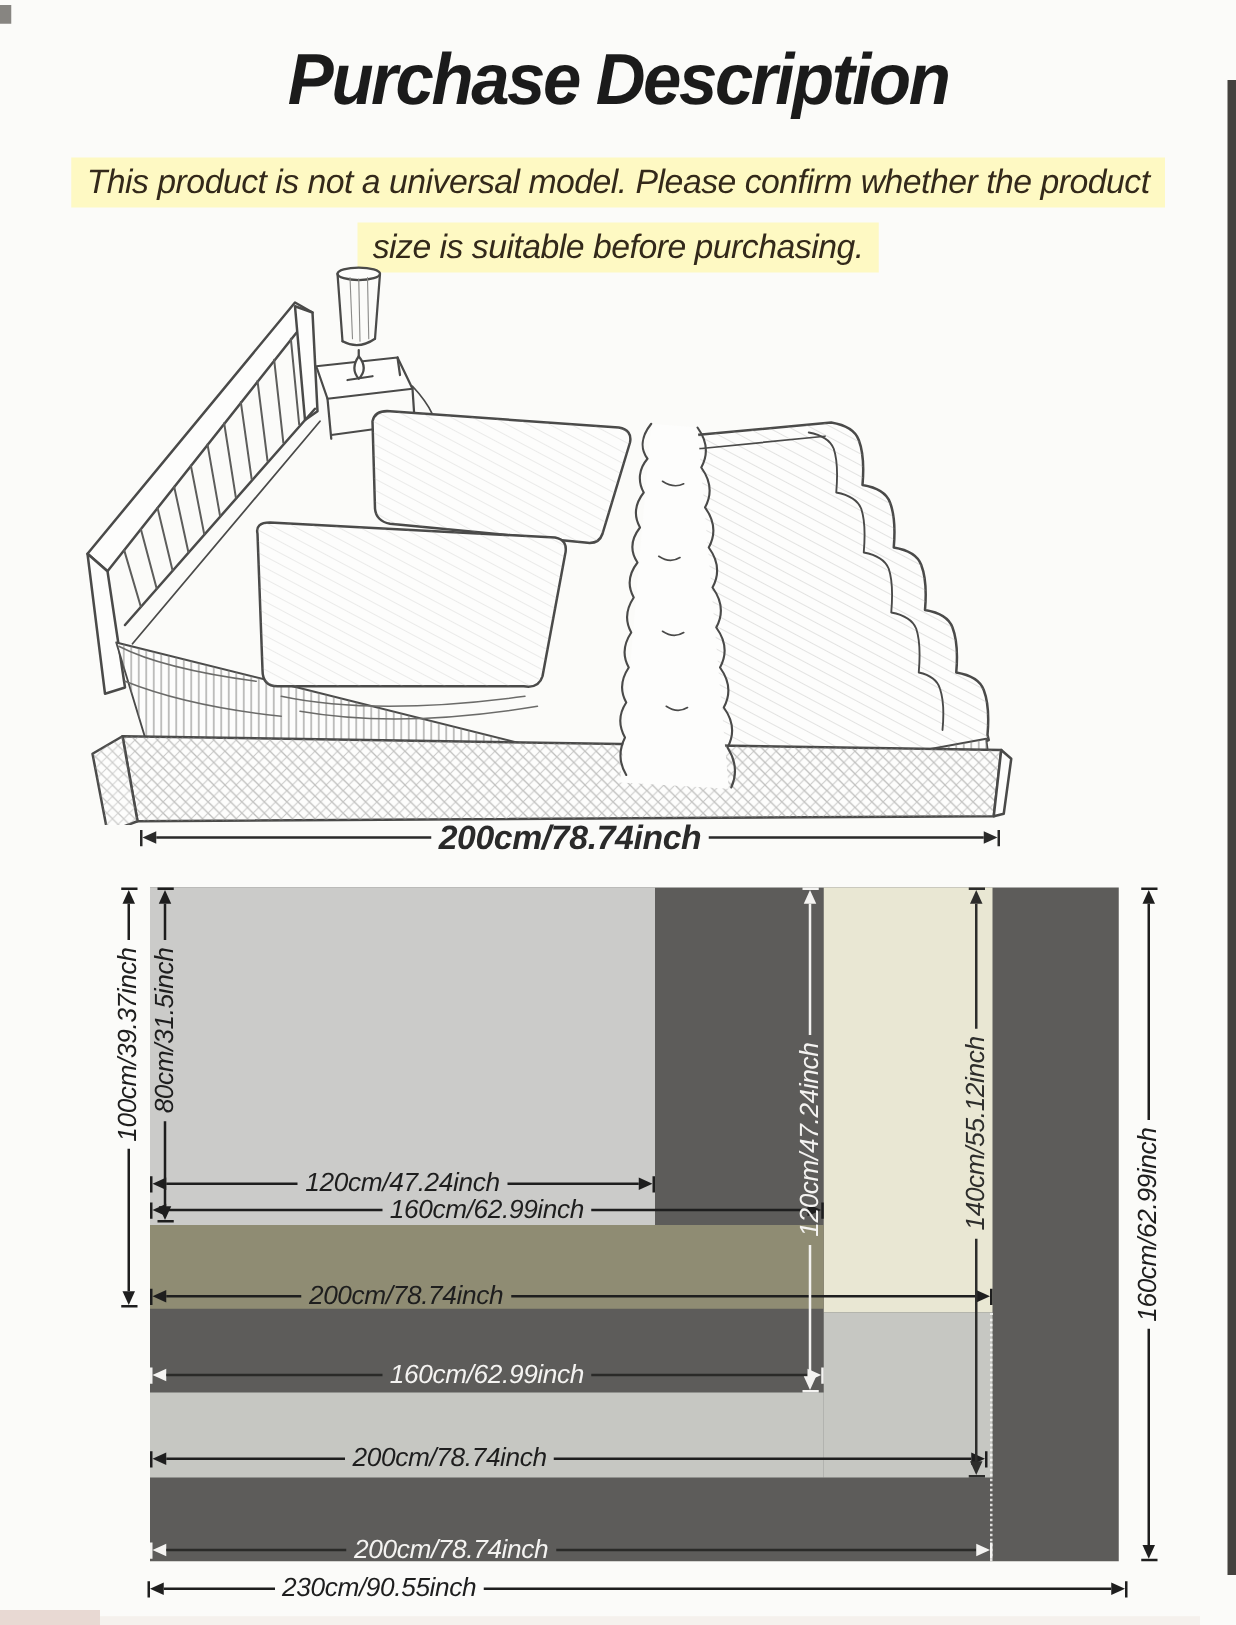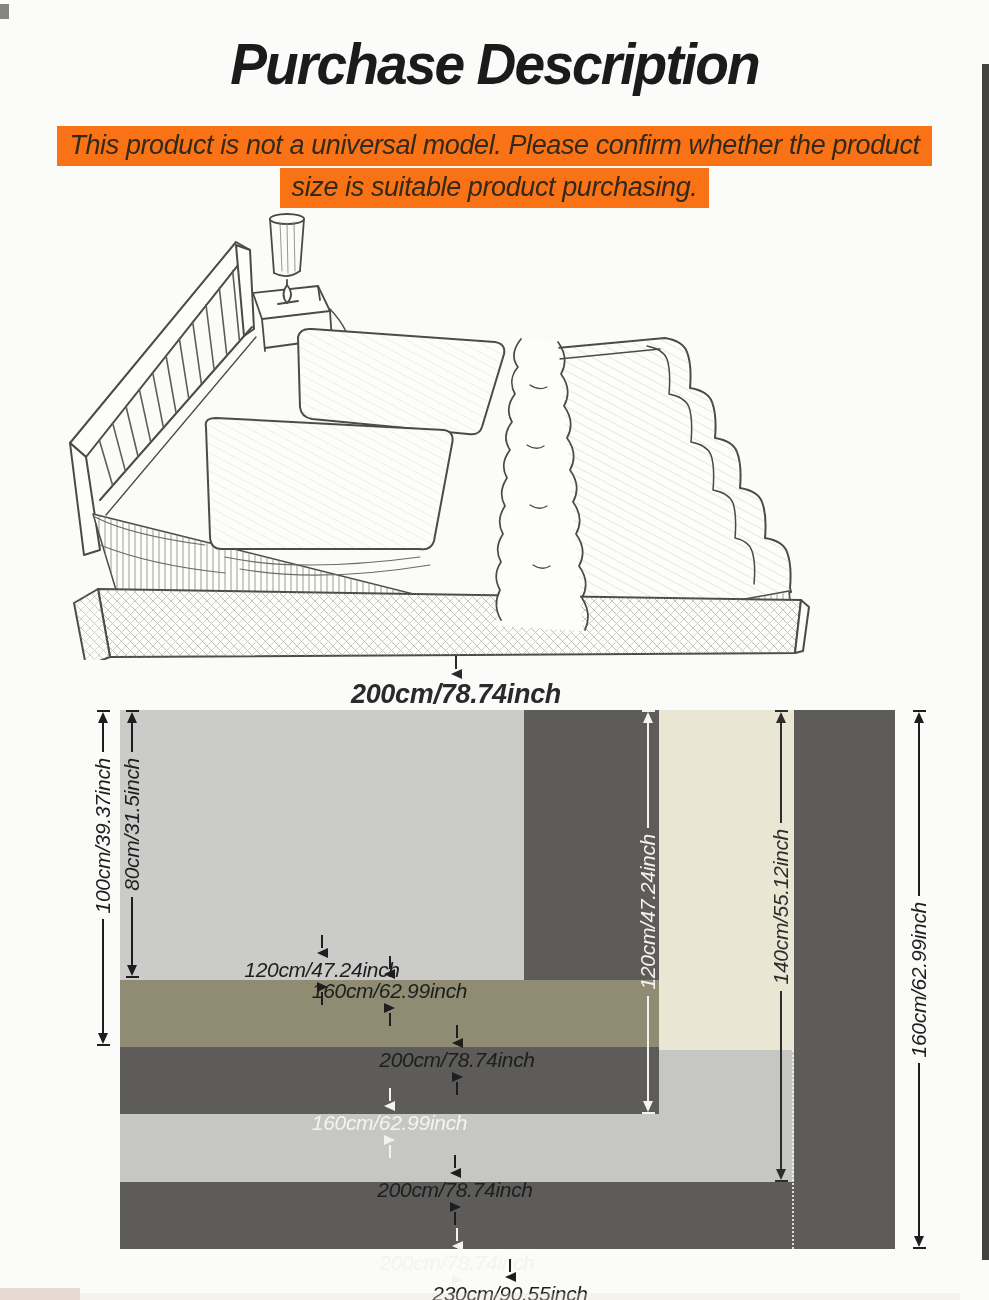--- a/index.html
+++ b/index.html
@@ -4,34 +4,34 @@
 <style>
   html,body{margin:0;padding:0;background:#e8e8e6;}
   .page{position:relative;width:989px;height:1300px;background:#fbfbf9;overflow:hidden;
         font-family:"Liberation Sans","DejaVu Sans",sans-serif;color:#1e1e1e;font-style:italic;}
 
   
   .title{position:absolute;top:30px;left:0;width:989px;text-align:center;margin:0;
          font-size:58px;font-weight:bold;letter-spacing:-2px;color:#1b1b1b;
          transform:scaleX(.95);transform-origin:center;}
   .warn{position:absolute;top:126px;left:0;width:989px;text-align:center;line-height:1.0;}
-  .warn-line{display:inline-block;background:#f97316;color:#33291a;font-size:27px;
-             font-weight:500;letter-spacing:-.4px;padding:6px 12px 7px;margin-bottom:2px;}
+  .warn-line{display:inline-block;background:#fef9c3;color:#33291a;font-size:27px;
+             font-weight:500;letter-spacing:-.4px;padding:6px 12px 7px;margin-bottom:12px;}
 
   
   .bed{position:absolute;top:205px;left:0;}
 
   
   .region{position:absolute;}
   .dotline{position:absolute;width:0;border-left:2px dotted #f7f7f5;opacity:.85;}
 
   
   .dim{position:absolute;display:flex;align-items:center;color:#1e1e1e;
        font-size:21px;font-weight:500;letter-spacing:-.3px;}
-  .dim-h{height:24px;flex-direction:column;}
+  .dim-h{height:24px;flex-direction:row;}
   .dim-v{width:24px;flex-direction:column;}
   .dim .seg{background:currentColor;flex:1;}
   .dim-h .seg{height:2px;}
   .dim-v .seg{width:2px;}
   .dim-h .tick{width:2px;height:13px;background:currentColor;flex:none;}
   .dim-v .tick{height:2px;width:13px;background:currentColor;flex:none;}
   .arr{width:0;height:0;flex:none;}
   .arr-l{border-top:5px solid transparent;border-bottom:5px solid transparent;border-right:11px solid currentColor;}
   .arr-r{border-top:5px solid transparent;border-bottom:5px solid transparent;border-left:11px solid currentColor;}
   .arr-u{border-left:5px solid transparent;border-right:5px solid transparent;border-bottom:11px solid currentColor;}
@@ -47,21 +47,21 @@
 </style>
 </head>
 <body>
 
 <div class="page">
 
   <h1 class="title">Purchase Description</h1>
 
   <div class="warn">
     <span class="warn-line">This product is not a universal model. Please confirm whether the product</span><br>
-    <span class="warn-line">size is suitable product purchasing.</span>
+    <span class="warn-line">size is suitable before purchasing.</span>
   </div>
 
   <svg class="bed" width="989" height="455" viewBox="0 0 989 455">
     <defs>
       <pattern id="hatchD" width="8" height="8" patternUnits="userSpaceOnUse" patternTransform="rotate(118)">
         <line x1="0" y1="0" x2="0" y2="8" stroke="#a9a9a7" stroke-width="1"></line>
       </pattern>
       <pattern id="mattV" width="6" height="6" patternUnits="userSpaceOnUse">
         <line x1="3" y1="0" x2="3" y2="6" stroke="#7c7c7a" stroke-width="1"></line>
       </pattern>

